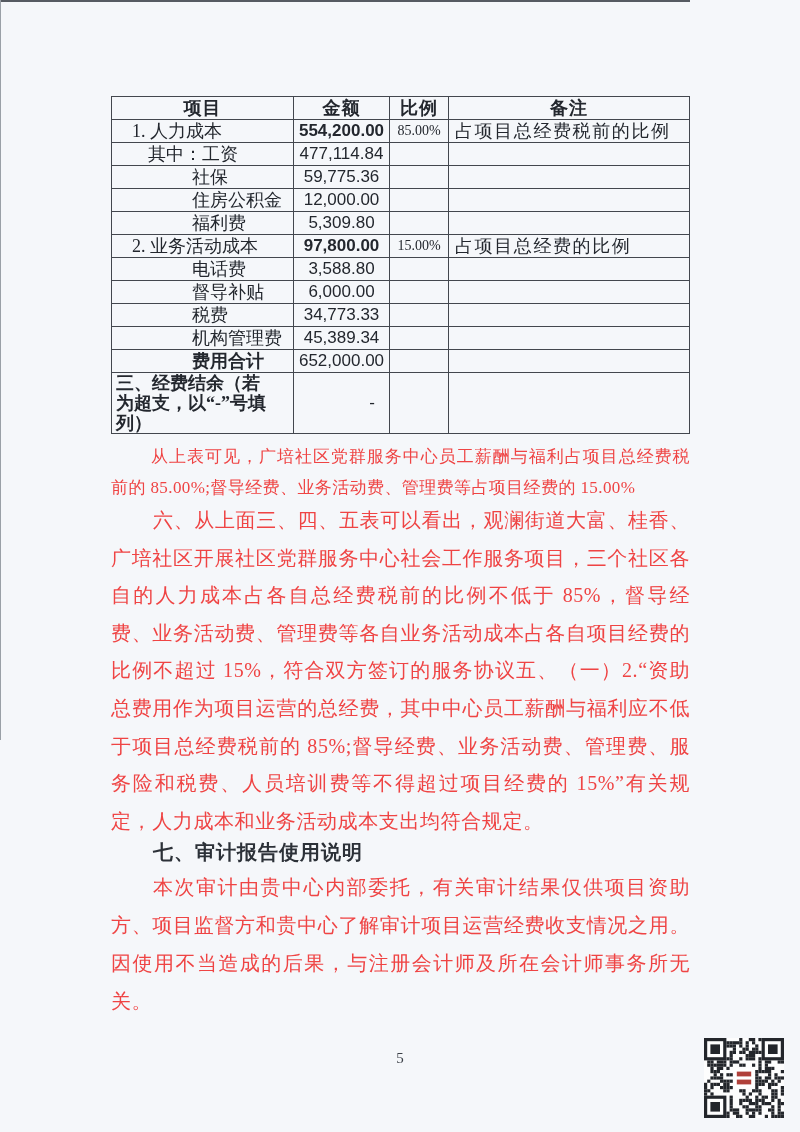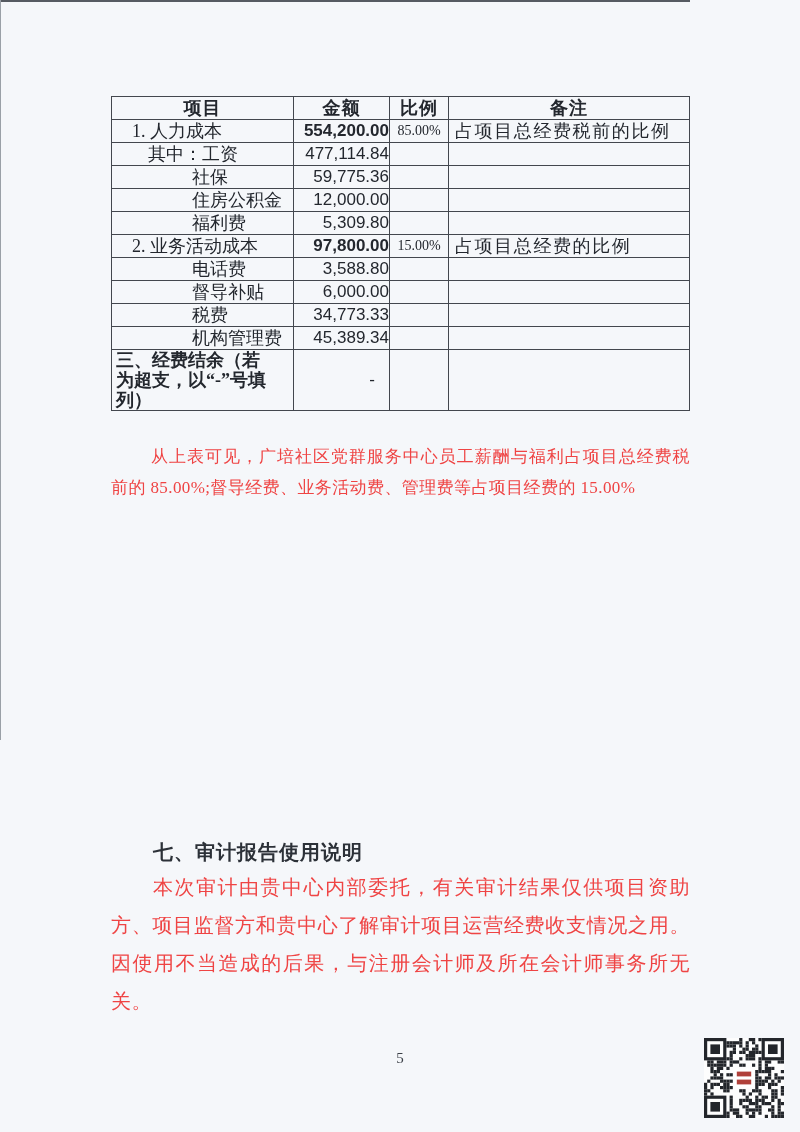--- a/index.html
+++ b/index.html
@@ -39,21 +39,21 @@
     color: #23272e;
     line-height: 22px;
   }
   .doc-table th { font-weight: bold; text-align: center; letter-spacing: 1px; }
   .doc-table .c-label { text-align: left; margin-left: 32px; }
   .doc-table .lv-main  { padding-left: 20px; }
   .doc-table .lv-mid   { padding-left: 36px; }
   .doc-table .lv-sub   { padding-left: 80px; }
   .doc-table .lv-total { padding-left: 80px; font-weight: bold; }
   .doc-table .c-amount {
-    text-align: right;
+    text-align: center;
     font-family: "Liberation Sans", "DejaVu Sans", sans-serif;
     font-size: 17px;
   }
   .doc-table .c-ratio {
     text-align: center;
     font-family: Liberation Serif, serif;
     font-size: 14px;
   }
   .doc-table .c-note {
     text-align: left; padding-left: 6px; letter-spacing: 1.6px;
@@ -180,30 +180,37 @@
       <td class="c-amount">34,773.33</td>
       <td class="c-ratio"></td>
       <td class="c-note"></td>
     </tr>
     <tr>
       <td class="c-label lv-sub">机构管理费</td>
       <td class="c-amount">45,389.34</td>
       <td class="c-ratio"></td>
       <td class="c-note"></td>
     </tr>
+    <tr>
+      <td class="c-label lv-total">费用合计</td>
+      <td class="c-amount">652,000.00</td>
+      <td class="c-ratio"></td>
+      <td class="c-note"></td>
+    </tr>
     <tr class="surplus">
       <td class="c-label">三、经费结余（若为超支，以“-”号填列）</td>
       <td class="c-amount">-</td>
       <td class="c-ratio"></td>
       <td class="c-note"></td>
     </tr>
   </tbody>
     </table>
 
   <div class="para p-summary">从上表可见，广培社区党群服务中心员工薪酬与福利占项目总经费税前的 85.00%;督导经费、业务活动费、管理费等占项目经费的 15.00%</div>
+  <div class="para p-section6">六、从上面三、四、五表可以看出，观澜街道大富、桂香、广培社区开展社区党群服务中心社会工作服务项目，三个社区各自的人力成本占各自总经费税前的比例不低于 85%，督导经费、业务活动费、管理费等各自业务活动成本占各自项目经费的比例不超过 15%，符合双方签订的服务协议五、（一）2.“资助总费用作为项目运营的总经费，其中中心员工薪酬与福利应不低于项目总经费税前的 85%;督导经费、业务活动费、管理费、服务险和税费、人员培训费等不得超过项目经费的 15%”有关规定，人力成本和业务活动成本支出均符合规定。</div>
   <div class="h-section7">七、审计报告使用说明</div>
   <div class="para p-section7">本次审计由贵中心内部委托，有关审计结果仅供项目资助方、项目监督方和贵中心了解审计项目运营经费收支情况之用。因使用不当造成的后果，与注册会计师及所在会计师事务所无关。</div>
 
   <div class="page-number">5</div>
 
   <div class="qr-wrap">
       <svg viewBox="0 0 100 100" xmlns="http://www.w3.org/2000/svg">
         <rect x="0" y="0" width="100" height="100" fill="#fdfdfd"></rect>
         <g fill="#23262b">
           <rect x="44" y="0" width="4" height="4"></rect>

